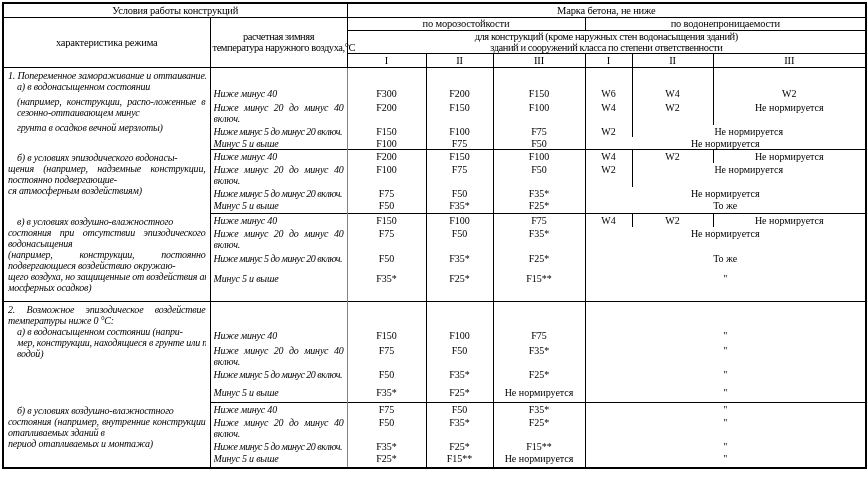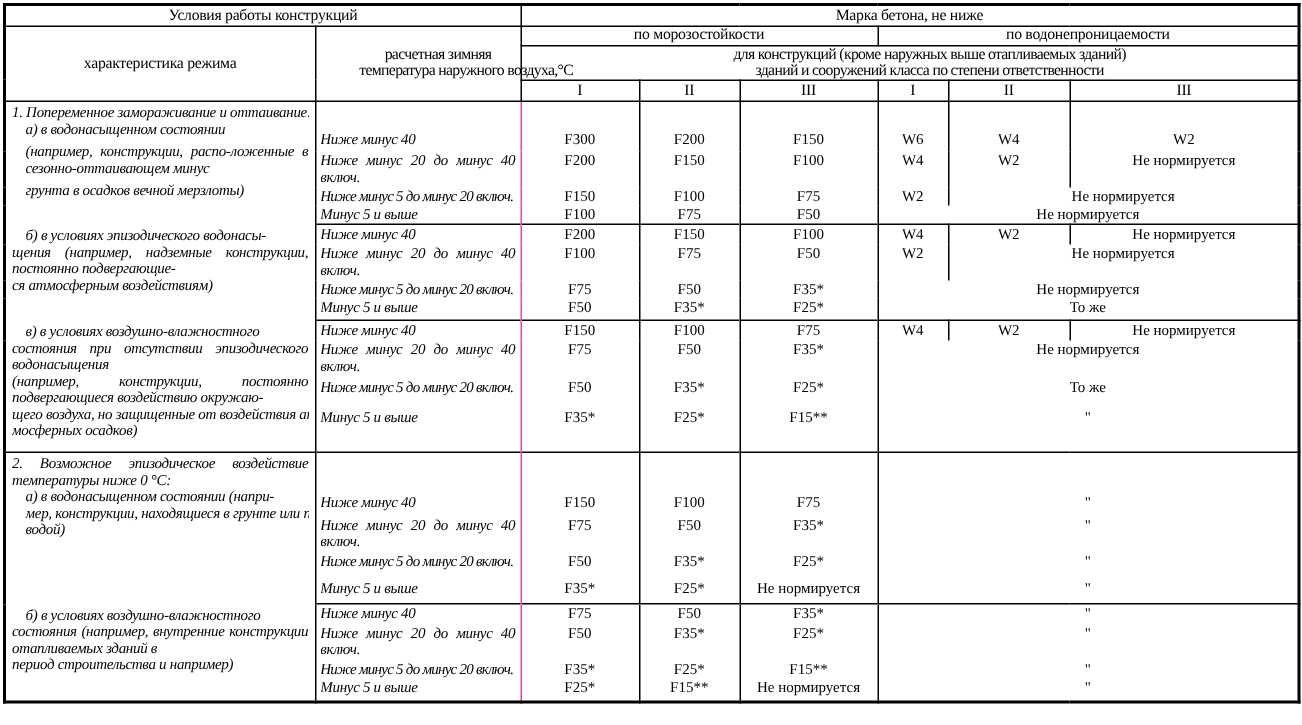--- a/index.html
+++ b/index.html
@@ -11,21 +11,21 @@
   }
   th, td { padding:0 2px; }
   thead th {
     border:1px solid #000; font-weight:normal; text-align:center;
     vertical-align:middle; font-size:10.5px; letter-spacing:-0.2px; line-height:11px;
   }
   thead tr:nth-child(1){ height:14px;font-family:Liberation Serif, serif; }
   thead tr:nth-child(2){ height:13px; }
   thead tr:nth-child(3){ height:22px; }
   thead tr:nth-child(4){ height:14px; }
-  .hdr-2line div { line-height:11px; white-space:nowrap; letter-spacing:-0.45px;margin-left:27px; }
+  .hdr-2line div { line-height:11px; white-space:nowrap; letter-spacing:-0.45px; }
   td { vertical-align:top; }
   .c1 { border-left:1px solid #000; border-right:1px solid #000; padding:2px 4px 0 4px; }
   .tcell { border-left:1px solid #000; border-right:1px solid #ec4899; padding:1px 3px 0 3px; }
   .vcell { border-left:1px solid #000; border-right:1px solid #000; text-align:center; padding:1px 1px 0 1px; }
   .bt { border-top:1px solid #000; }
   .ln { line-height:11px; letter-spacing:-0.2px; white-space:nowrap; overflow:hidden;font-style:italic; }
   .ind { margin-left:9px; }
   .sp { margin-top:4px; }
   .just { text-align:justify; text-align-last:justify; }
   .just2 { text-align:justify; white-space:normal; }
@@ -54,21 +54,21 @@
       <th rowspan="3">характеристика режима</th>
       <th rowspan="3" class="hdr-2line">
         <div>расчетная зимняя</div>
         <div>температура наружного воздуха,°С</div>
       </th>
       <th colspan="3">по морозостойкости</th>
       <th colspan="3">по водонепроницаемости</th>
     </tr>
     <tr>
       <th colspan="6" class="hdr-2line">
-        <div>для конструкций (кроме наружных выше отапливаемых зданий)</div>
+        <div>для конструкций (кроме наружных стен водонасыщения зданий)</div>
         <div>зданий и сооружений класса по степени ответственности</div>
       </th>
     </tr>
     <tr>
       <th>I</th>
       <th>II</th>
       <th>III</th>
       <th>I</th>
       <th>II</th>
       <th>III</th>
@@ -256,21 +256,21 @@
         <td class="vcell">F35*</td>
         <td class="vcell">F25*</td>
         <td class="vcell">Не нормируется</td>
         <td colspan="3" class="vcell">"</td>
       </tr>
       <tr style="height: 13px;">
         <td rowspan="4" class="c1">
           <div class="ln ind">б) в условиях воздушно-влажностного</div>
           <div class="ln just">состояния (например, внутренние конструкции</div>
           <div class="ln">отапливаемых зданий в</div>
-          <div class="ln">период строительства и например)</div>
+          <div class="ln">период отапливаемых и монтажа)</div>
         </td>
         <td class="tcell bt">
           <div class="ln">Ниже минус 40</div>
         </td>
         <td class="vcell bt">F75</td>
         <td class="vcell bt">F50</td>
         <td class="vcell bt">F35*</td>
         <td colspan="3" class="vcell bt">"</td>
       </tr>
       <tr style="height: 24px;">

